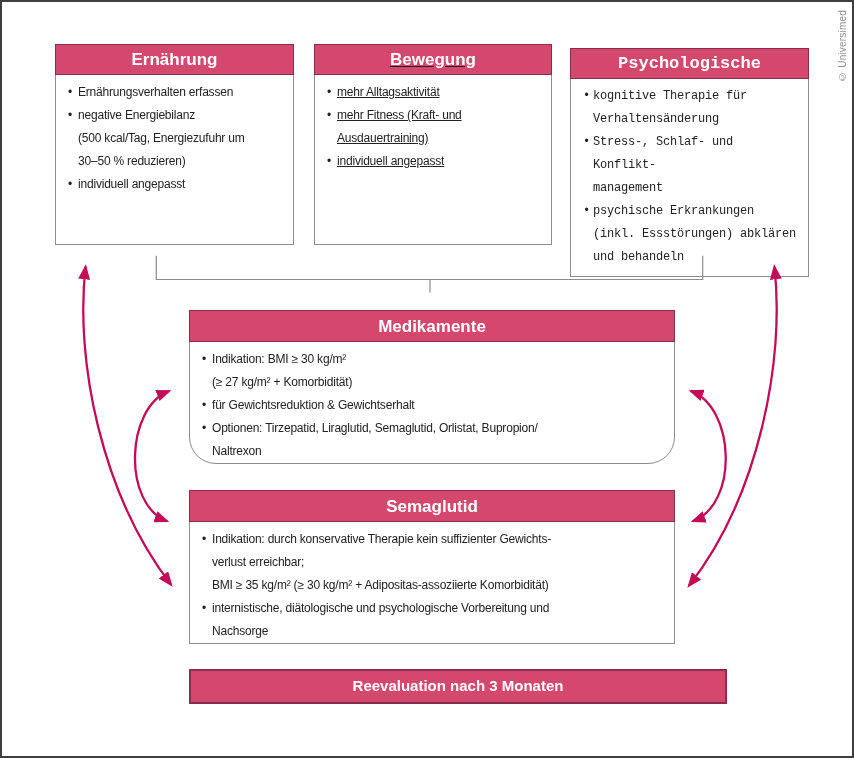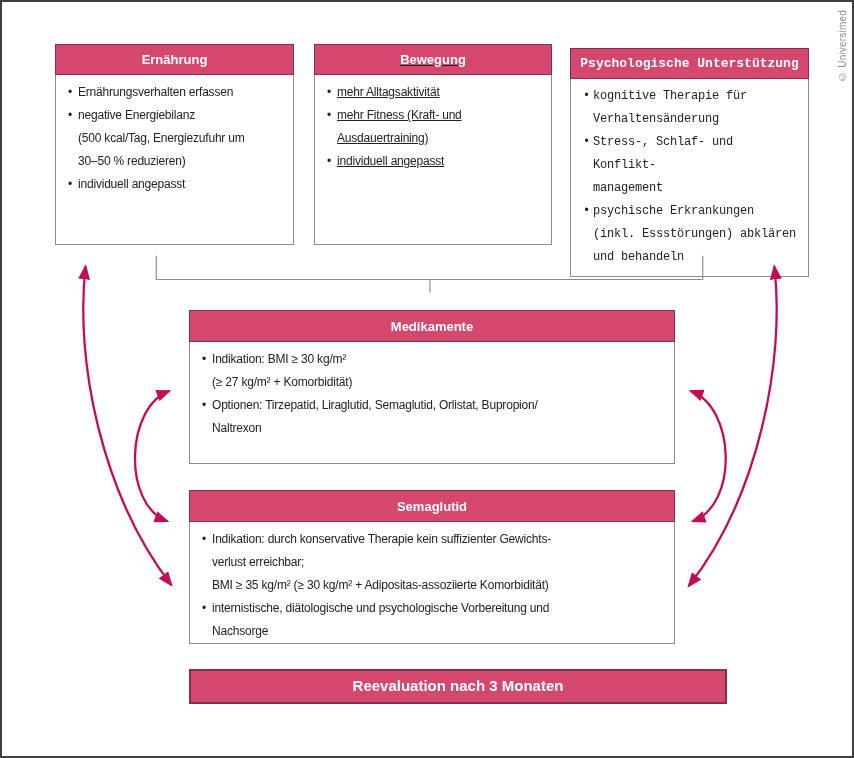--- a/index.html
+++ b/index.html
@@ -4,39 +4,39 @@
 <style>
   html,body { margin:0; padding:0; background:#ffffff; }
   .canvas {
     position:relative; width:854px; height:758px; box-sizing:border-box;
     background:#ffffff; border:2px solid #3f3f3f; overflow:hidden;
     font-family:"Liberation Sans", sans-serif; color:#222222;
   }
   .tbox { position:absolute; background:#ffffff; border:1px solid #8c8c8c; box-sizing:border-box; }
   .tbox-header {
     background:#d5486e; border:1px solid #8a2c4d; margin:-1px -1px 0 -1px;
-    color:#ffffff; font-weight:bold; font-size:13px; text-align:center;
+    color:#ffffff; font-weight:bold; font-size:17px; text-align:center;
     height:31px; line-height:30px; box-sizing:border-box;
   }
   .tbox-body ul { margin:0; padding:6px 5px 0 13px; list-style:none; }
   .tbox-body li {
     position:relative; padding-left:9px; font-size:12px; line-height:23px;
     letter-spacing:-0.2px; white-space:pre-line; color:#222222;
   }
   .tbox-body li::before { content:"\2022"; position:absolute; left:-1px; top:0; color:#222222; }
   .wide .tbox-header { height:32px; line-height:31px; }
   .footer-bar {
     position:absolute; left:187px; top:667px; width:538px; height:35px;
     background:#d5486e; border:2px solid #8a2c4d; box-sizing:border-box;
     color:#ffffff; font-weight:bold; font-size:15px; text-align:center; line-height:30px;
   }
   #box-ern { left:53px;  top:42px; width:239px; height:201px; }
   #box-bew { left:312px; top:42px; width:238px; height:201px;text-decoration:underline; }
   #box-psy { left:568px; top:46px; width:239px; height:229px;font-family:Liberation Mono, monospace; }
-  #box-med { left:187px; top:308px; width:486px; height:154px; }
+  #box-med { left:187px; top:308px; width:486px; height:154px;border-radius:27px; }
   #box-chi { left:187px; top:488px; width:486px; height:154px; }
   .overlay { position:absolute; left:0; top:0; width:850px; height:754px; pointer-events:none; }
   .credit {
     position:absolute; top:8px; right:4px; writing-mode:vertical-rl;
     transform:rotate(180deg); font-size:10px; color:#8f8f8f; letter-spacing:0.2px;
   }
 </style>
 </head>
 <body>
 
@@ -81,20 +81,21 @@
       </ul>
     </div>
   </div>
 
   <div class="tbox wide" id="box-med">
     <div class="tbox-header">Medikamente</div>
     <div class="tbox-body">
       <ul>
         <li>Indikation: BMI ≥ 30 kg/m²
 (≥ 27 kg/m² + Komorbidität)</li>
+        <li>für Gewichtsreduktion &amp; Gewichtserhalt</li>
         <li>Optionen: Tirzepatid, Liraglutid, Semaglutid, Orlistat, Bupropion/
 Naltrexon</li>
       </ul>
     </div>
   </div>
 
   <div class="tbox wide" id="box-chi">
     <div class="tbox-header">Semaglutid</div>
     <div class="tbox-body">
       <ul>

